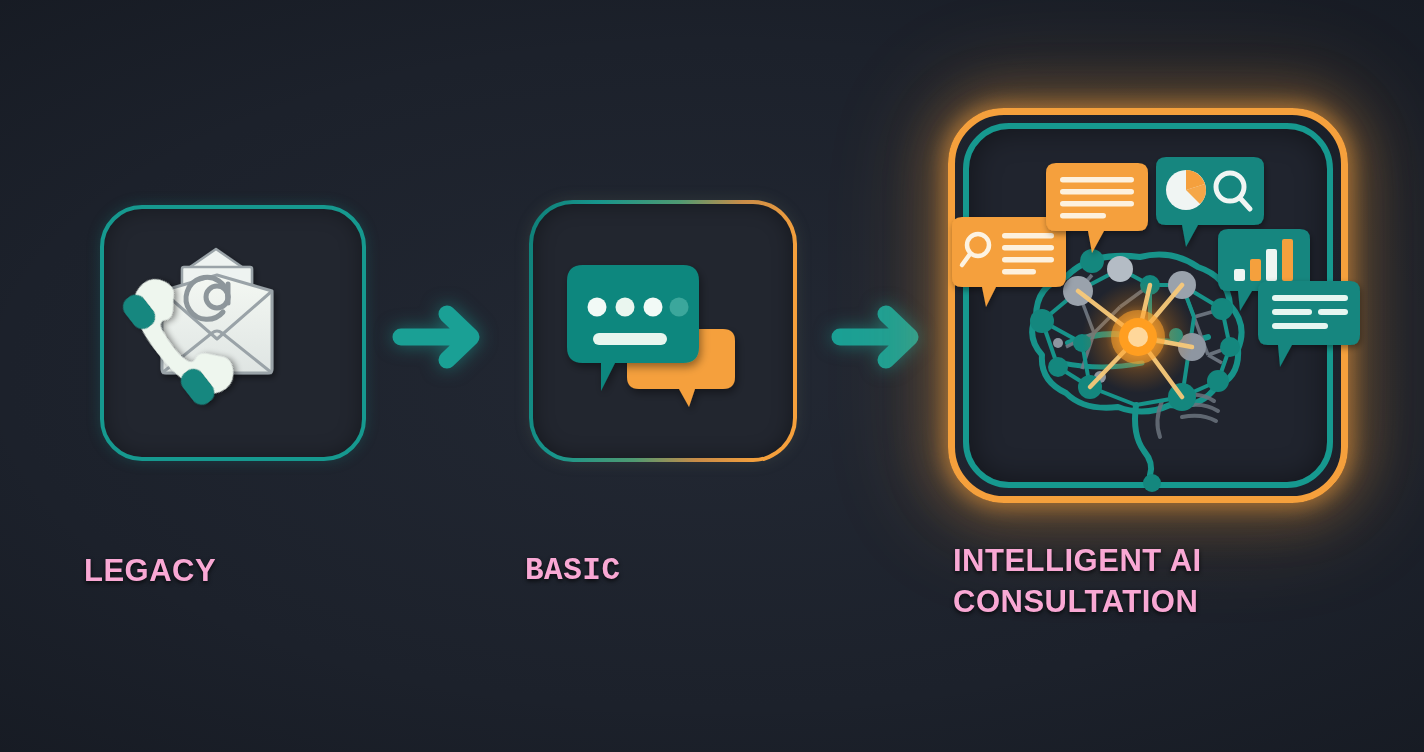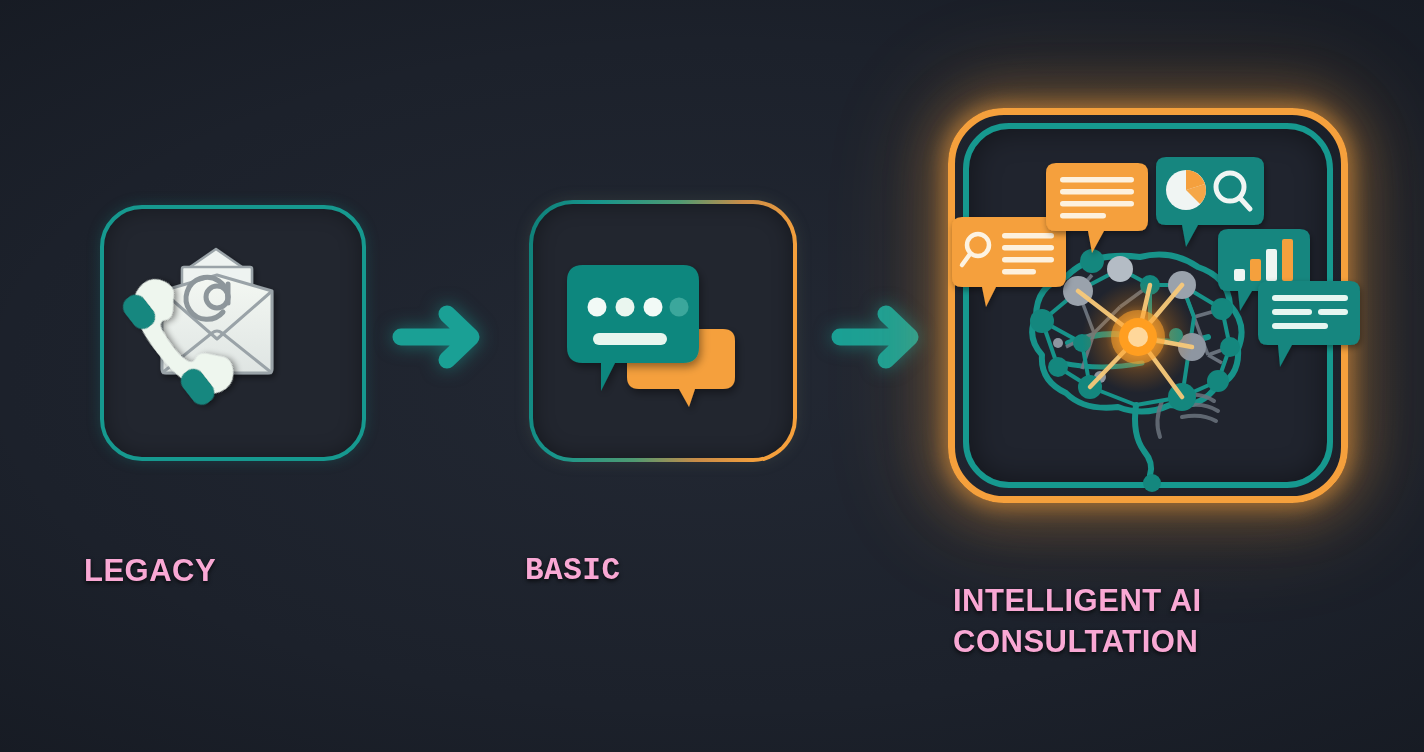--- a/index.html
+++ b/index.html
@@ -91,21 +91,21 @@
     text-align:left;
     color:#f9a8d4;
     font-weight:700;
     font-size:31px;
     letter-spacing:0.5px;
     line-height:1.32;
     text-shadow:0 2px 4px rgba(0,0,0,0.75);
   }
   #label1 { left:84px;  top:551px; width:300px; }
   #label2 { left:525px; top:551px; width:300px;font-family:Liberation Mono, monospace; }
-  #label3 { left:953px; top:581px; width:402px; }
+  #label3 { left:953px; top:541px; width:402px; }
   .label-line { display:block; }
 
   
   .icon-wrap { position:absolute; }
   #icon1 { left:120px; top:245px; width:230px; height:180px; }
   #icon2 { left:563px; top:255px; width:200px; height:160px; }
   #icon3 { left:950px; top:155px; width:408px; height:330px; }
 
   svg { display:block; overflow:visible; }
 </style>

